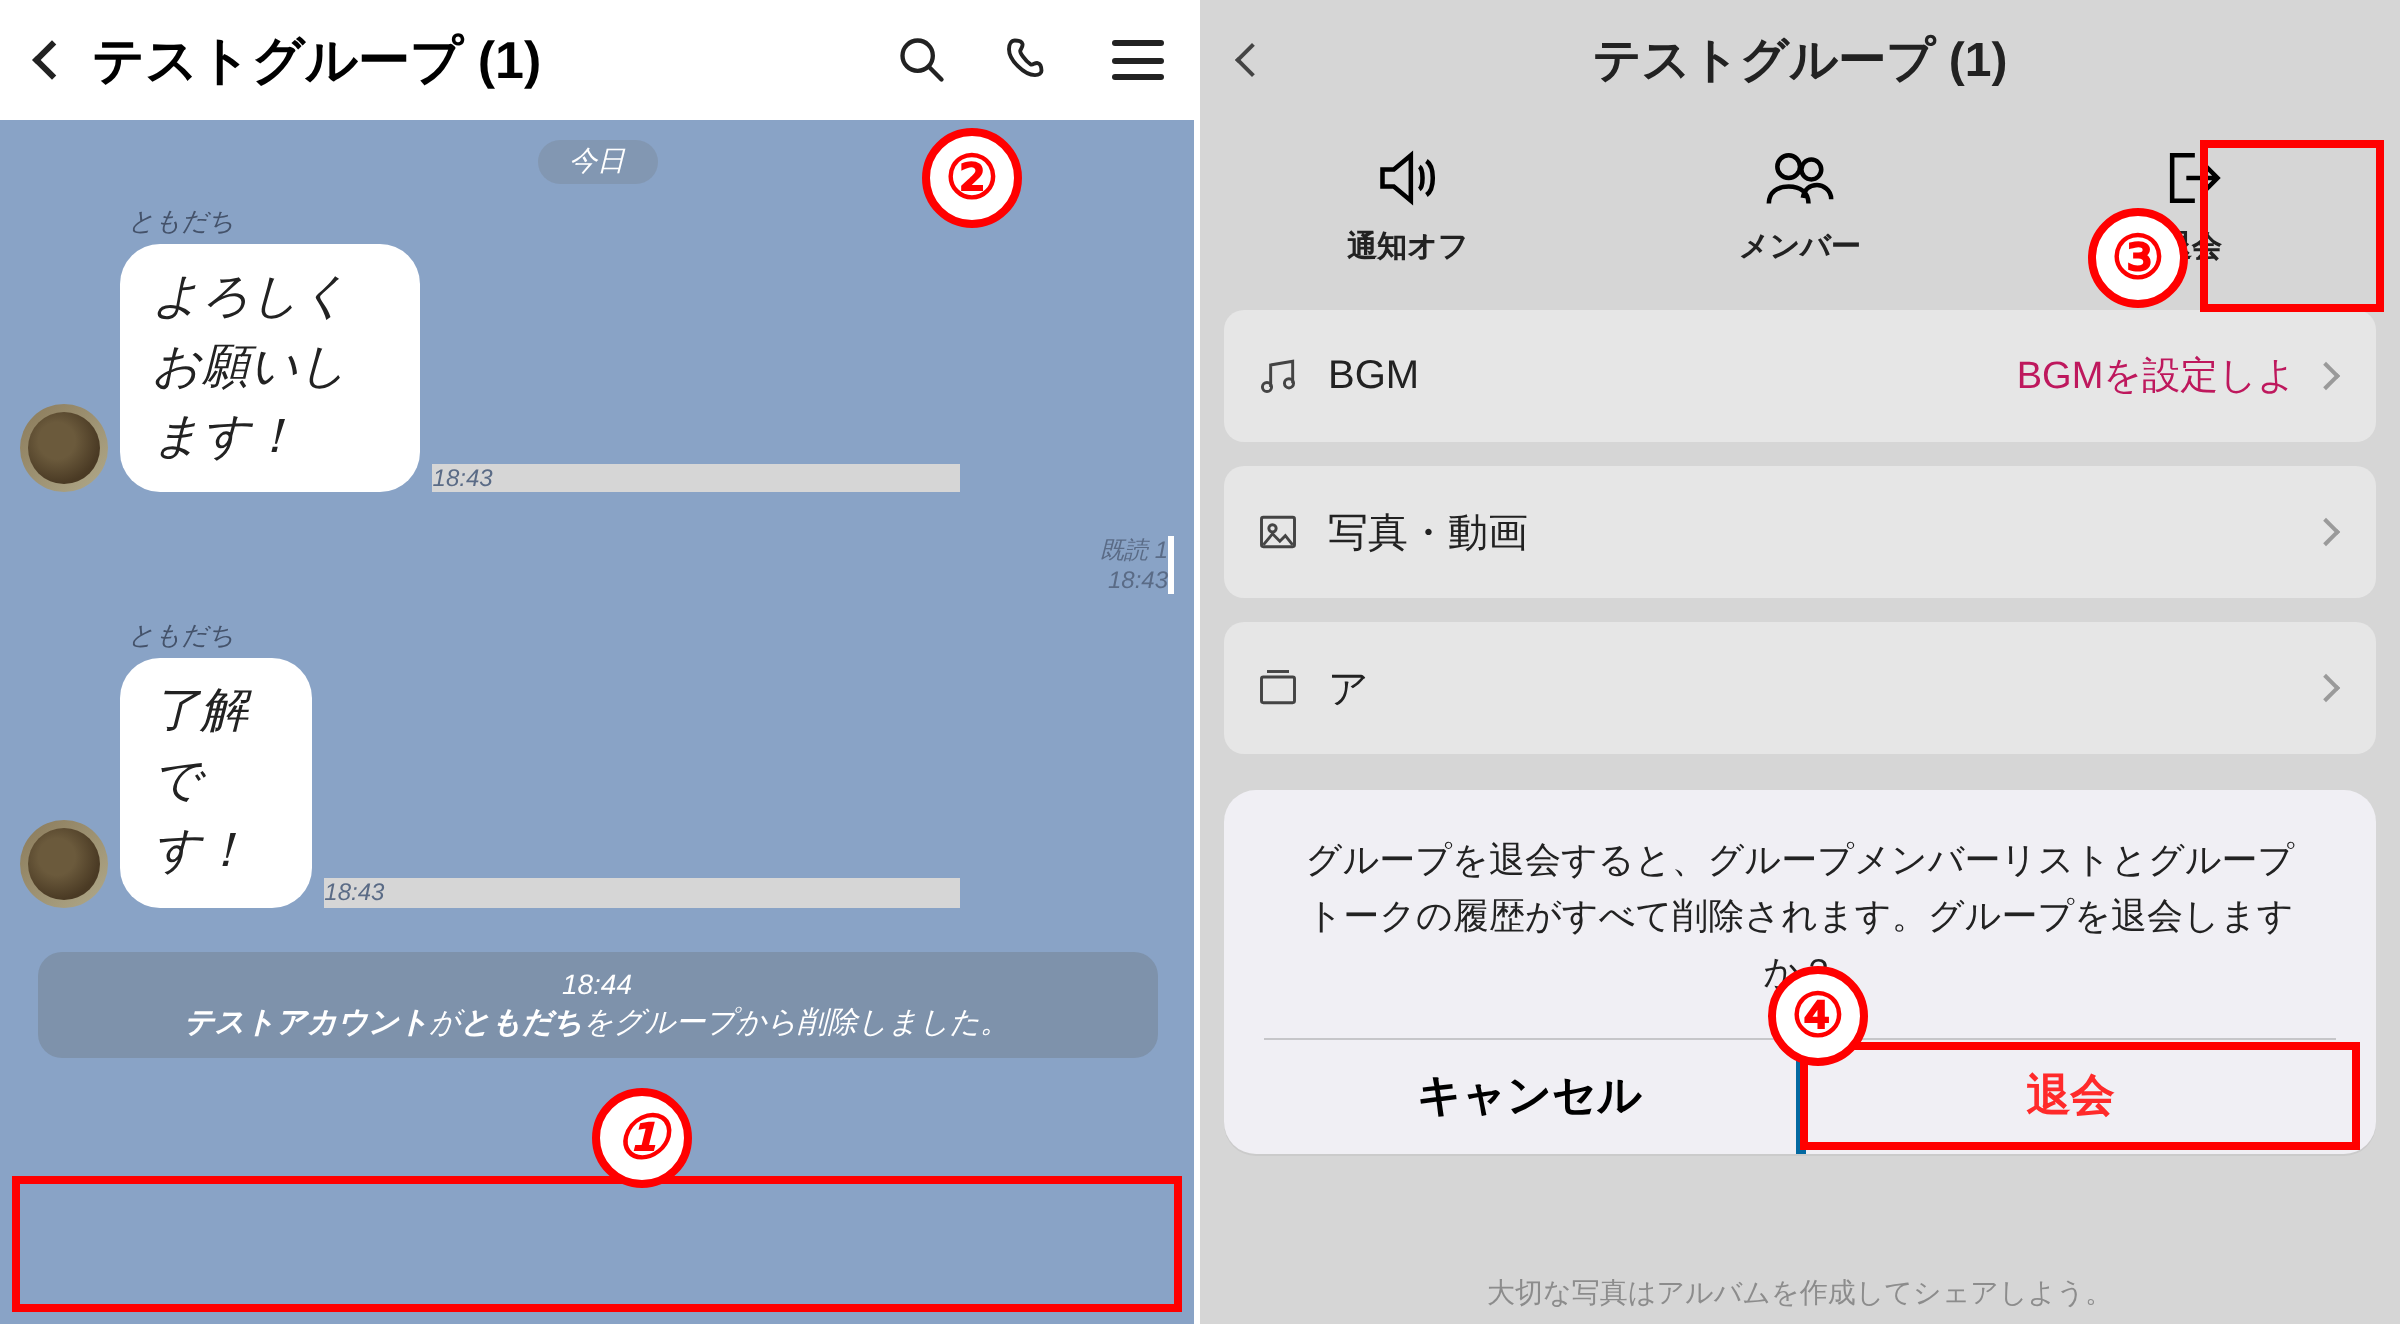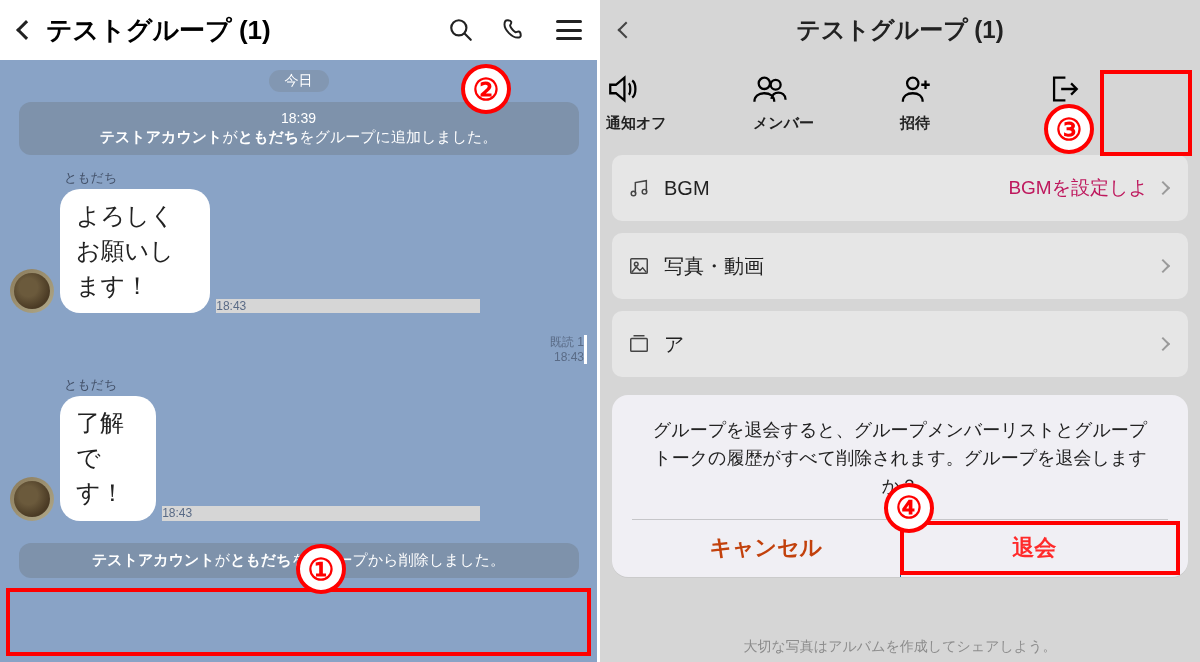--- a/index.html
+++ b/index.html
@@ -18,21 +18,21 @@
   .icon-search, .icon-phone, .icon-menu { width:28px; height:28px; display:flex; align-items:center; justify-content:center;}
   .hamburger { width:26px; height:20px; display:flex; flex-direction:column; justify-content:space-between;}
   .hamburger span{height:3px; background:#222; border-radius:2px;}
   .hl-box { border:4px solid #ff0000; position:absolute; }
   .hl-menu { top:4px; right:4px; width:58px; height:52px;}
   .callout { position:absolute; width:50px; height:50px; border:4px solid #ff0000; border-radius:50%; background:#fff; display:flex; align-items:center; justify-content:center; font-size:30px; font-weight:700; color:#ff0000; z-index:5;}
   .callout.c2{ top:64px; right:86px;}
   .callout.c1{ top:484px; left:296px;}
 
   
-  .chat { position:absolute; top:60px; left:0; right:0; bottom:0; padding:6px 10px 10px; }
+  .chat { position:absolute; top:60px; left:0; right:0; bottom:0; padding:6px 10px 10px;font-style:italic; }
   .date-pill { margin:4px auto 10px; width:60px; text-align:center; background:rgba(130,150,175,.9); color:#fff; padding:2px 0; border-radius:12px; font-size:14px;}
   .sys { margin:0 auto 14px; width:560px; background:#7e92ab; color:#fff; border-radius:12px; padding:8px 12px; text-align:center; font-size:15px;}
   .sys .ts{display:block; margin-bottom:2px; font-size:14px;}
   .sys b{font-weight:700;}
   .row { display:flex; align-items:flex-end; margin-bottom:12px;}
   .row.incoming{justify-content:flex-start;}
   .row.outgoing{justify-content:flex-end;}
   .av{ width:44px; height:44px; border-radius:50%; background:linear-gradient(135deg,#8a7a5a,#b0a98a); margin-right:6px; flex:0 0 44px; position:relative; overflow:hidden;}
   .av::after{content:''; position:absolute; inset:4px; background:radial-gradient(circle at 40% 40%, #6b5a3c 30%, #4a3a24 70%); border-radius:50%;}
   .msgcol{display:flex; flex-direction:column; max-width:420px;}
@@ -47,38 +47,38 @@
   .meta.left{text-align:right;}
   .meta.right{text-align:left;}
   .hl-sys{ left:6px; bottom:6px; width:585px; height:68px; }
 
   
   .r-header{height:60px; display:flex; align-items:center; padding:0 10px; position:relative;}
   .r-title{flex:1; text-align:center; font-size:24px; font-weight:600; color:#222;}
   .r-back{width:32px; display:flex; align-items:center; justify-content:center;}
   .chev-left2{width:12px;height:12px;border-left:2px solid #444;border-bottom:2px solid #444;transform:rotate(45deg);}
   .actions{display:flex; padding:12px 6px 22px;}
-  .act{flex:1; display:flex; flex-direction:column; gap:8px; position:relative;}
+  .act{flex:1; display:flex; flex-direction:column; align-items:center; gap:8px; position:relative;}
   .act-label{font-size:15px; font-weight:600; color:#222;}
   .act svg{width:34px;height:34px;}
   .hl-exit{ top:70px; right:8px; width:92px; height:86px;}
   .callout.c3{ top:104px; right:106px;}
   .sect{margin:0 0 12px; background:#e6e6e6; border-radius:10px; padding:0;}
   .r-body{padding:0 12px;}
   .srow{display:flex; align-items:center; height:66px; padding:0 16px; font-size:20px; color:#222;}
   .srow .lbl{flex:0 0 auto;}
   .srow .val{flex:1; text-align:right; color:#be185d; font-size:19px;}
   .chev-r{width:18px;height:18px;display:inline-flex;align-items:center;justify-content:center; margin-left:6px;}
   .chev-r::after{content:'';width:8px;height:8px;border-right:2px solid #9a9a9a;border-top:2px solid #9a9a9a;transform:rotate(45deg);}
   .srow.trunc .lbl{overflow:hidden;white-space:nowrap;}
   .overlay{position:absolute; left:12px; right:12px; top:395px; background:#f0eff4; border-radius:16px; padding:22px 20px 0; box-shadow:0 1px 0 rgba(0,0,0,.05);}
   .ov-text{font-size:18px; text-align:center; color:#222; line-height:1.55; padding:0 18px 18px;}
   .ov-btns{display:flex; border-top:1px solid #c6c6c9; height:58px;}
   .ov-btn{flex:1; display:flex; align-items:center; justify-content:center; font-size:22px; font-weight:600;}
-  .ov-btn.cancel{color:#c2410c; border-right:1px solid #0369a1;}
+  .ov-btn.cancel{color:#000000; border-right:5px solid #0369a1;}
   .ov-btn.confirm{color:#ff2a2a;}
   .hl-confirm{left:50%; bottom:2px; width:280px; height:54px;}
   .callout.c4{ bottom:44px; left:272px;}
   .caption{position:absolute; left:0; right:0; bottom:6px; text-align:center; font-size:14px; color:#8c8c8c;}
   .ico{display:inline-flex;align-items:center;justify-content:center;}
 </style>
 </head>
 <body>
 
 <div class="pane left">
@@ -108,24 +108,20 @@
       </span>
     </div>
   </div>
 
   <div class="hl-box hl-menu"></div>
   <div class="callout c2">②</div>
 
   <div class="chat">
     <div class="date-pill">今日</div>
 
-    <div class="sys">
-      <span class="ts">18:39</span>
-      <span><b>テストアカウント</b><span>が</span><b>ともだち</b><span>をグループに追加しました。</span></span>
-    </div>
 
     <div class="row incoming">
       <div class="av"></div>
       <div class="msgcol">
         <div class="uname">ともだち</div>
         <div class="bubble-row">
           <div class="bubble white tail-l">よろしくお願いします！</div>
           <div class="meta right">18:43</div>
         </div>
       </div>
@@ -145,20 +141,21 @@
         <div class="bubble-row">
           <div class="bubble white tail-l">了解です！</div>
           <div class="meta right">18:43</div>
         </div>
       </div>
     </div>
 
     <div class="callout c1">①</div>
 
     <div class="sys" style="margin-top:22px">
+      <span class="ts">18:44</span>
       <span><b>テストアカウント</b><span>が</span><b>ともだち</b><span>をグループから削除しました。</span></span>
     </div>
     <div class="hl-box hl-sys"></div>
   </div>
 </div>
 
 <div class="pane right">
   <div class="r-header">
     <div class="r-back">
         <div class="chev-left2"></div>
@@ -175,28 +172,20 @@
         </svg>
       <span class="act-label">通知オフ</span>
     </div>
     <div class="act">
       <svg viewBox="0 0 24 24">
           <circle cx="8" cy="8" r="4" fill="none" stroke="#000" stroke-width="1.6"></circle>
           <circle cx="16" cy="9" r="3.5" fill="none" stroke="#000" stroke-width="1.6"></circle>
           <path d="M1 21c0-4 3-6 7-6s7 2 7 6M13 19c.5-3 2.5-4.5 5-4.5 2 0 5 1.5 5 5" fill="none" stroke="#000" stroke-width="1.6"></path>
         </svg>
       <span class="act-label">メンバー</span>
-    </div>
-    <div class="act">
-      <svg viewBox="0 0 24 24">
-          <circle cx="9" cy="8" r="4" fill="none" stroke="#000" stroke-width="1.6"></circle>
-          <path d="M2 21c0-4 3-6 7-6s7 2 7 6" fill="none" stroke="#000" stroke-width="1.6"></path>
-          <path d="M18 6v6M15 9h6" stroke="#000" stroke-width="1.6"></path>
-        </svg>
-      <span class="act-label">招待</span>
     </div>
     <div class="act">
       <svg viewBox="0 0 24 24">
           <path d="M13 4H5v16h8" fill="none" stroke="#000" stroke-width="1.6"></path>
           <path d="M10 12h11M17 8l4 4-4 4" fill="none" stroke="#000" stroke-width="1.6"></path>
         </svg>
       <span class="act-label">退会</span>
     </div>
   </div>
   <div class="hl-box hl-exit"></div>

